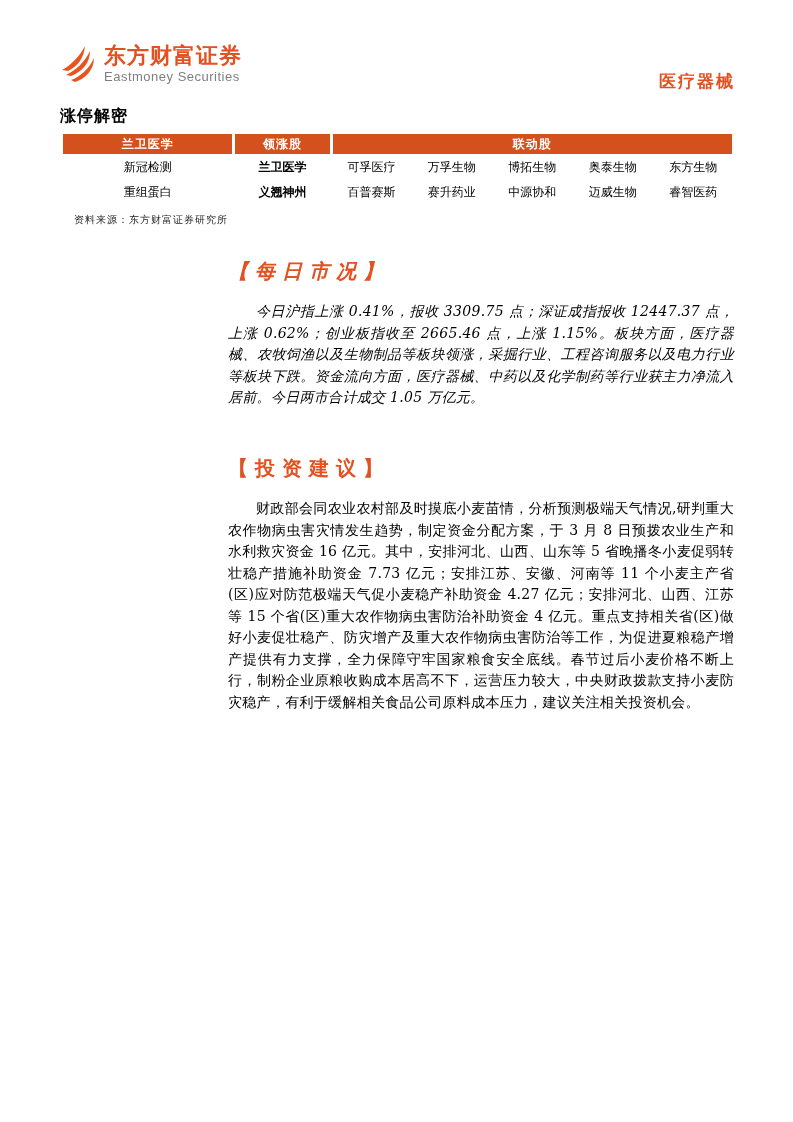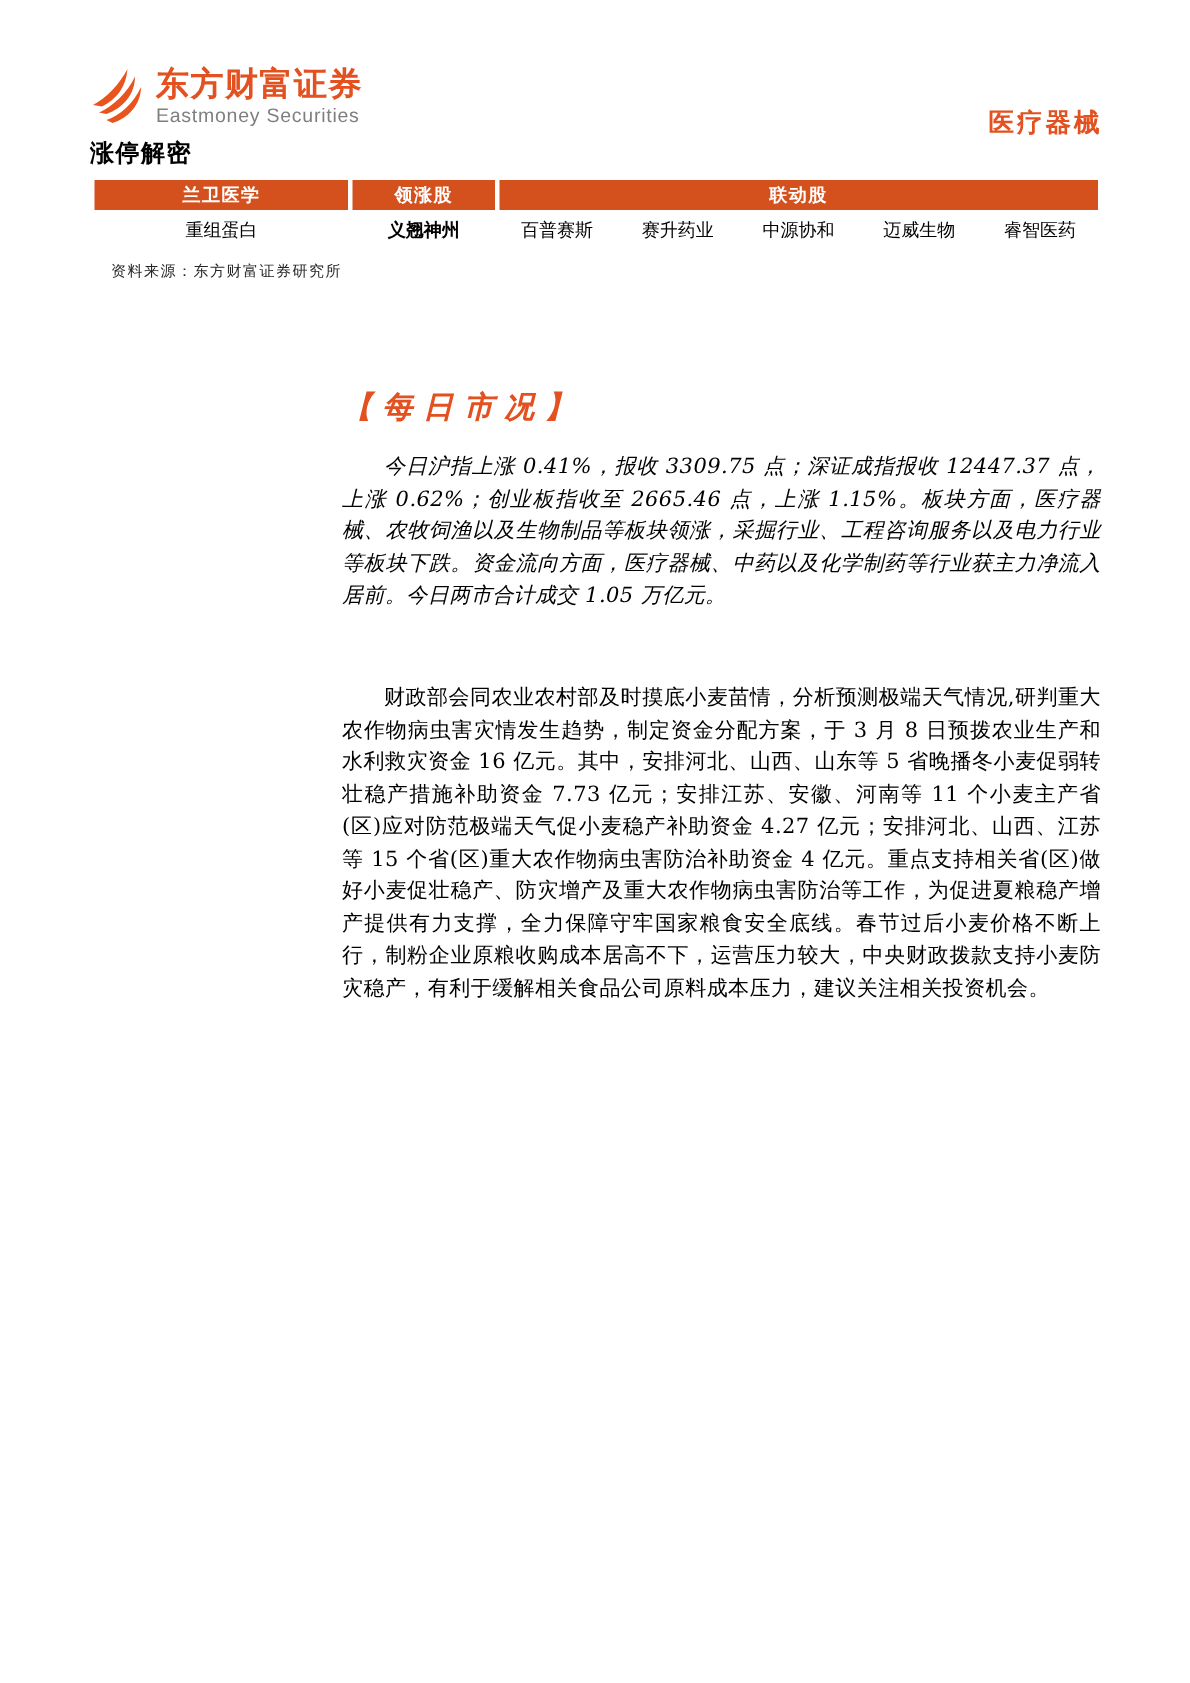--- a/index.html
+++ b/index.html
@@ -32,21 +32,21 @@
   .logo-en{
     font-family:"Liberation Sans","DejaVu Sans",sans-serif;
     font-size:13px;color:var(--logo-gray);letter-spacing:.5px;margin-top:0;
   }
   .report-type{
     font-family:"Liberation Sans","DejaVu Sans",sans-serif;
     font-weight:bold;font-size:17px;color:var(--accent);
     letter-spacing:2px;margin-top:26px;
   }
   
-  .limitup{position:absolute;top:92px;left:60px;right:58px;}
+  .limitup{position:absolute;top:106px;left:60px;right:58px;}
   .limitup h2{
     font-size:16px;font-weight:bold;color:#000;
     letter-spacing:1px;margin-bottom:6px;
   }
   table.lu{
     width:100%;
     border-collapse:separate;border-spacing:3px 1px;
     font-size:12px;table-layout:fixed;
   }
   table.lu th{
@@ -130,40 +130,50 @@
       </colgroup>
       <thead>
         <tr>
           <th>兰卫医学</th>
           <th>领涨股</th>
           <th colspan="5">联动股</th>
         </tr>
       </thead>
       <tbody>
         <tr>
+          <td>新冠检测</td>
+          <td class="leader">兰卫医学</td>
+          <td>可孚医疗</td>
+          <td>万孚生物</td>
+          <td>博拓生物</td>
+          <td>奥泰生物</td>
+          <td>东方生物</td>
+        </tr>
+        <tr>
           <td>重组蛋白</td>
           <td class="leader">义翘神州</td>
           <td>百普赛斯</td>
           <td>赛升药业</td>
           <td>中源协和</td>
           <td>迈威生物</td>
           <td>睿智医药</td>
         </tr>
       </tbody>
     </table>
 
     <div class="source">资料来源：东方财富证券研究所</div>
   </div>
 
   <div class="mainblock blk-daily">
     <div class="orange-title">【每日市况】</div>
     <p class="body-para">今日沪指上涨 0.41%，报收 3309.75 点；深证成指报收 12447.37 点，上涨 0.62%；创业板指收至 2665.46 点，上涨 1.15%。板块方面，医疗器械、农牧饲渔以及生物制品等板块领涨，采掘行业、工程咨询服务以及电力行业等板块下跌。资金流向方面，医疗器械、中药以及化学制药等行业获主力净流入居前。今日两市合计成交 1.05 万亿元。</p>
   </div>
 
   <div class="mainblock blk-advice">
+    <div class="orange-title">【投资建议】</div>
     <p class="body-para">财政部会同农业农村部及时摸底小麦苗情，分析预测极端天气情况,研判重大农作物病虫害灾情发生趋势，制定资金分配方案，于 3 月 8 日预拨农业生产和水利救灾资金 16 亿元。其中，安排河北、山西、山东等 5 省晚播冬小麦促弱转壮稳产措施补助资金 7.73 亿元；安排江苏、安徽、河南等 11 个小麦主产省(区)应对防范极端天气促小麦稳产补助资金 4.27 亿元；安排河北、山西、江苏等 15 个省(区)重大农作物病虫害防治补助资金 4 亿元。重点支持相关省(区)做好小麦促壮稳产、防灾增产及重大农作物病虫害防治等工作，为促进夏粮稳产增产提供有力支撑，全力保障守牢国家粮食安全底线。春节过后小麦价格不断上行，制粉企业原粮收购成本居高不下，运营压力较大，中央财政拨款支持小麦防灾稳产，有利于缓解相关食品公司原料成本压力，建议关注相关投资机会。</p>
   </div>
 
   <div class="ftr">
     <div class="ftr-line"></div>
     <div class="ftr-row">
       <span class="disclaimer">敬请阅读本报告正文后各项声明</span>
       <span class="page-num">2</span>
     </div>
   </div>

